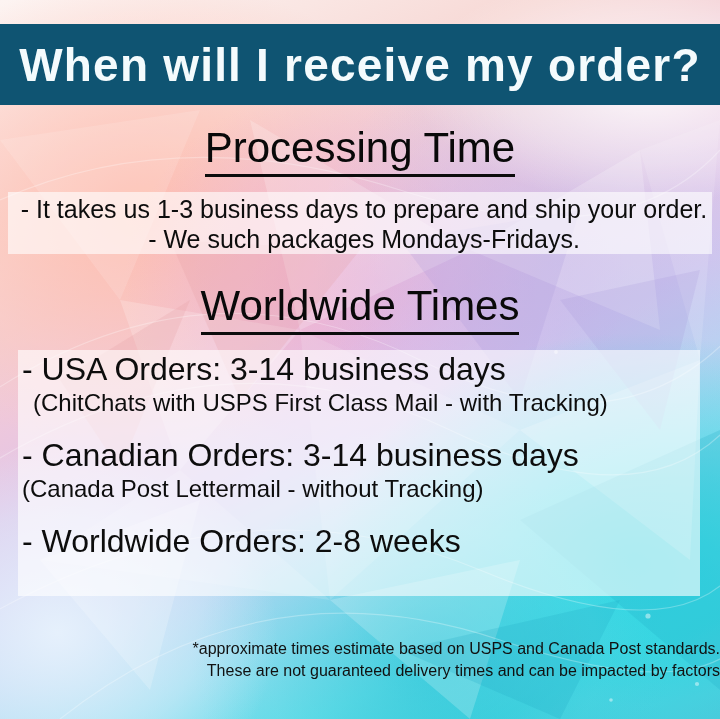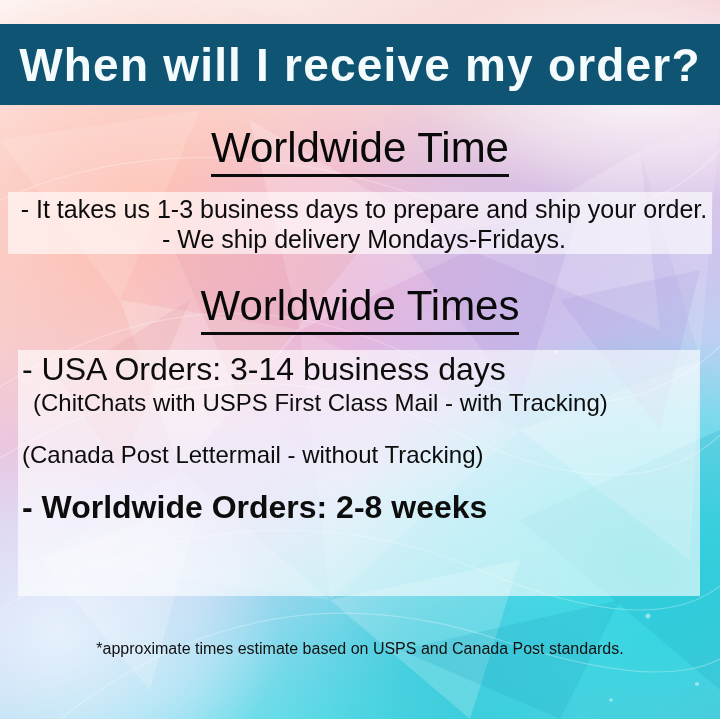--- a/index.html
+++ b/index.html
@@ -146,21 +146,21 @@
   }
 
   
   #shipping-blocks {
     position: absolute;
     left: 22px;
     top: 352px;
     width: 680px;
   }
   .ship-block { margin-bottom: 18px; }
-  .ship-block:last-child { margin-bottom: 8px; font-weight: bold; }
+  .ship-block:last-child { margin-bottom: 8px; }
   .ship-main {
     color: #0d0d0d;
     font-size: 32px;
     line-height: 34px;
     white-space: nowrap;
   }
   .ship-sub {
     color: #0d0d0d;
     font-size: 24px;
     line-height: 34px;
@@ -168,21 +168,21 @@
   }
   .indent-1 { padding-left: 11px; }
   .indent-0 { padding-left: 0px; }
 
   
   #footer-note {
     position: absolute;
     left: 0;
     top: 638px;
     width: 720px;
-    text-align: center;
+    text-align: right;
     color: #111111;
     font-size: 16px;
     line-height: 22px;
   }
   #footer-note div { white-space: nowrap; }
 </style>
 </head>
 <body>
 
 <div id="infographic">
@@ -238,50 +238,52 @@
         <circle cx="556" cy="352" r="1.9"></circle>
       </g>
     </svg>
   </div>
 
   <div class="title-bar">
     <div class="title-text">When will I receive my order?</div>
   </div>
 
   <div class="section-heading" id="heading-processing">
-    <span>Worldwide Time</span>
+    <span>Processing Time</span>
   </div>
 
   <div class="panel" id="panel-processing"></div>
 
   <div id="processing-lines">
     <div class="body-line">- It takes us 1-3 business days to prepare and ship your order.</div>
-    <div class="body-line">- We ship delivery Mondays-Fridays.</div>
+    <div class="body-line">- We such packages Mondays-Fridays.</div>
   </div>
 
   <div class="section-heading" id="heading-shipping">
     <span>Worldwide Times</span>
   </div>
 
   <div class="panel" id="panel-shipping"></div>
 
   <div id="shipping-blocks">
 
     <div class="ship-block">
       <div class="ship-main indent-0">- USA Orders: 3-14 business days</div>
       <div class="ship-sub indent-1">(ChitChats with USPS First Class Mail - with Tracking)</div>
     </div>
 
     <div class="ship-block">
+      <div class="ship-main indent-0">- Canadian Orders: 3-14 business days</div>
       <div class="ship-sub indent-0">(Canada Post Lettermail - without Tracking)</div>
     </div>
 
     <div class="ship-block">
       <div class="ship-main indent-0">- Worldwide Orders: 2-8 weeks</div>
     </div>
 
   </div>
 
   <div id="footer-note">
     <div>*approximate times estimate based on USPS and Canada Post standards.</div>
+    <div>These are not guaranteed delivery times and can be impacted by factors</div>
   </div>
 
 </div>
 
 </body></html>

